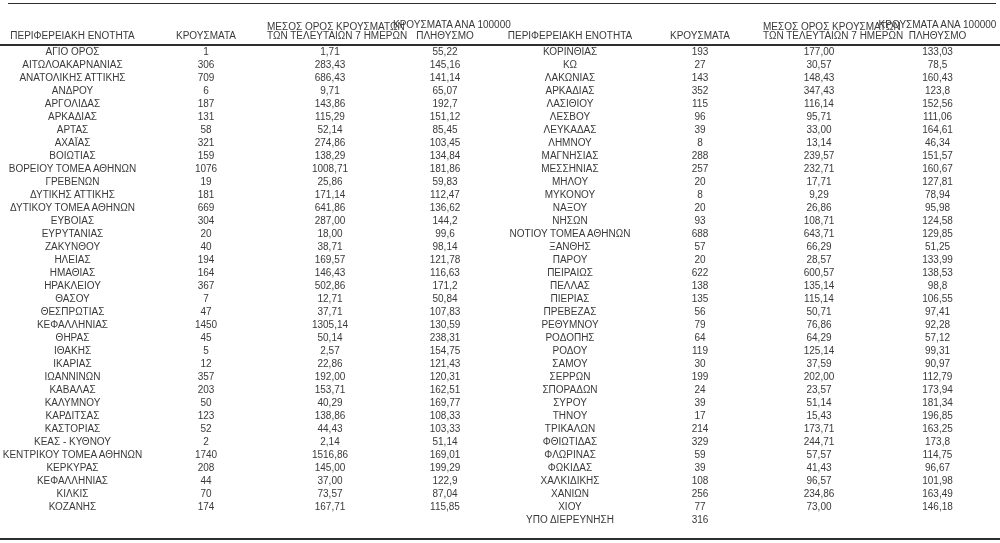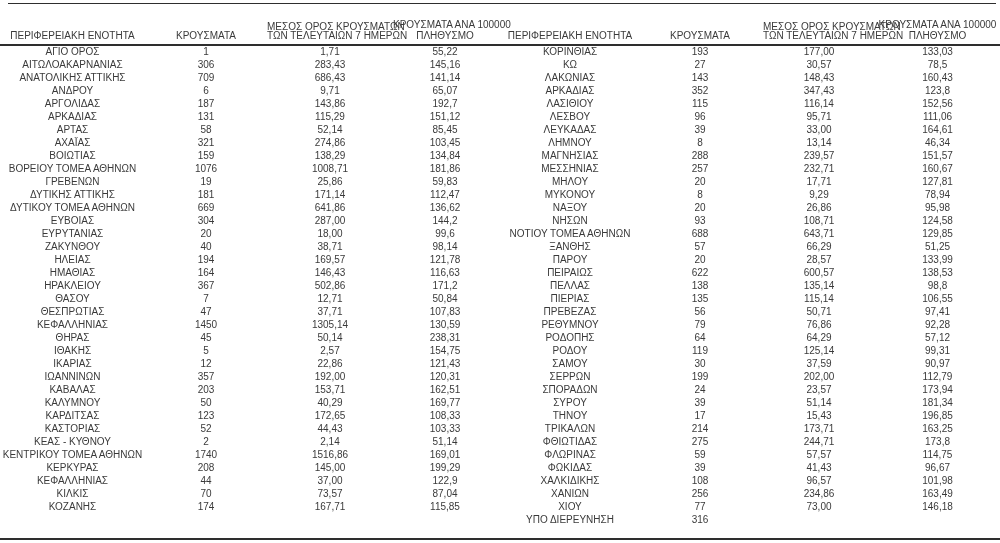--- a/index.html
+++ b/index.html
@@ -224,21 +224,21 @@
         </tr>
         <tr>
           <td>ΚΑΛΥΜΝΟΥ</td>
           <td>50</td>
           <td>40,29</td>
           <td>169,77</td>
         </tr>
         <tr>
           <td>ΚΑΡΔΙΤΣΑΣ</td>
           <td>123</td>
-          <td>172,65</td>
+          <td>138,86</td>
           <td>108,33</td>
         </tr>
         <tr>
           <td>ΚΑΣΤΟΡΙΑΣ</td>
           <td>52</td>
           <td>44,43</td>
           <td>103,33</td>
         </tr>
         <tr>
           <td>ΚΕΑΣ - ΚΥΘΝΟΥ</td>
@@ -476,21 +476,21 @@
           <td>196,85</td>
         </tr>
         <tr>
           <td>ΤΡΙΚΑΛΩΝ</td>
           <td>214</td>
           <td>173,71</td>
           <td>163,25</td>
         </tr>
         <tr>
           <td>ΦΘΙΩΤΙΔΑΣ</td>
-          <td>275</td>
+          <td>329</td>
           <td>244,71</td>
           <td>173,8</td>
         </tr>
         <tr>
           <td>ΦΛΩΡΙΝΑΣ</td>
           <td>59</td>
           <td>57,57</td>
           <td>114,75</td>
         </tr>
         <tr>

